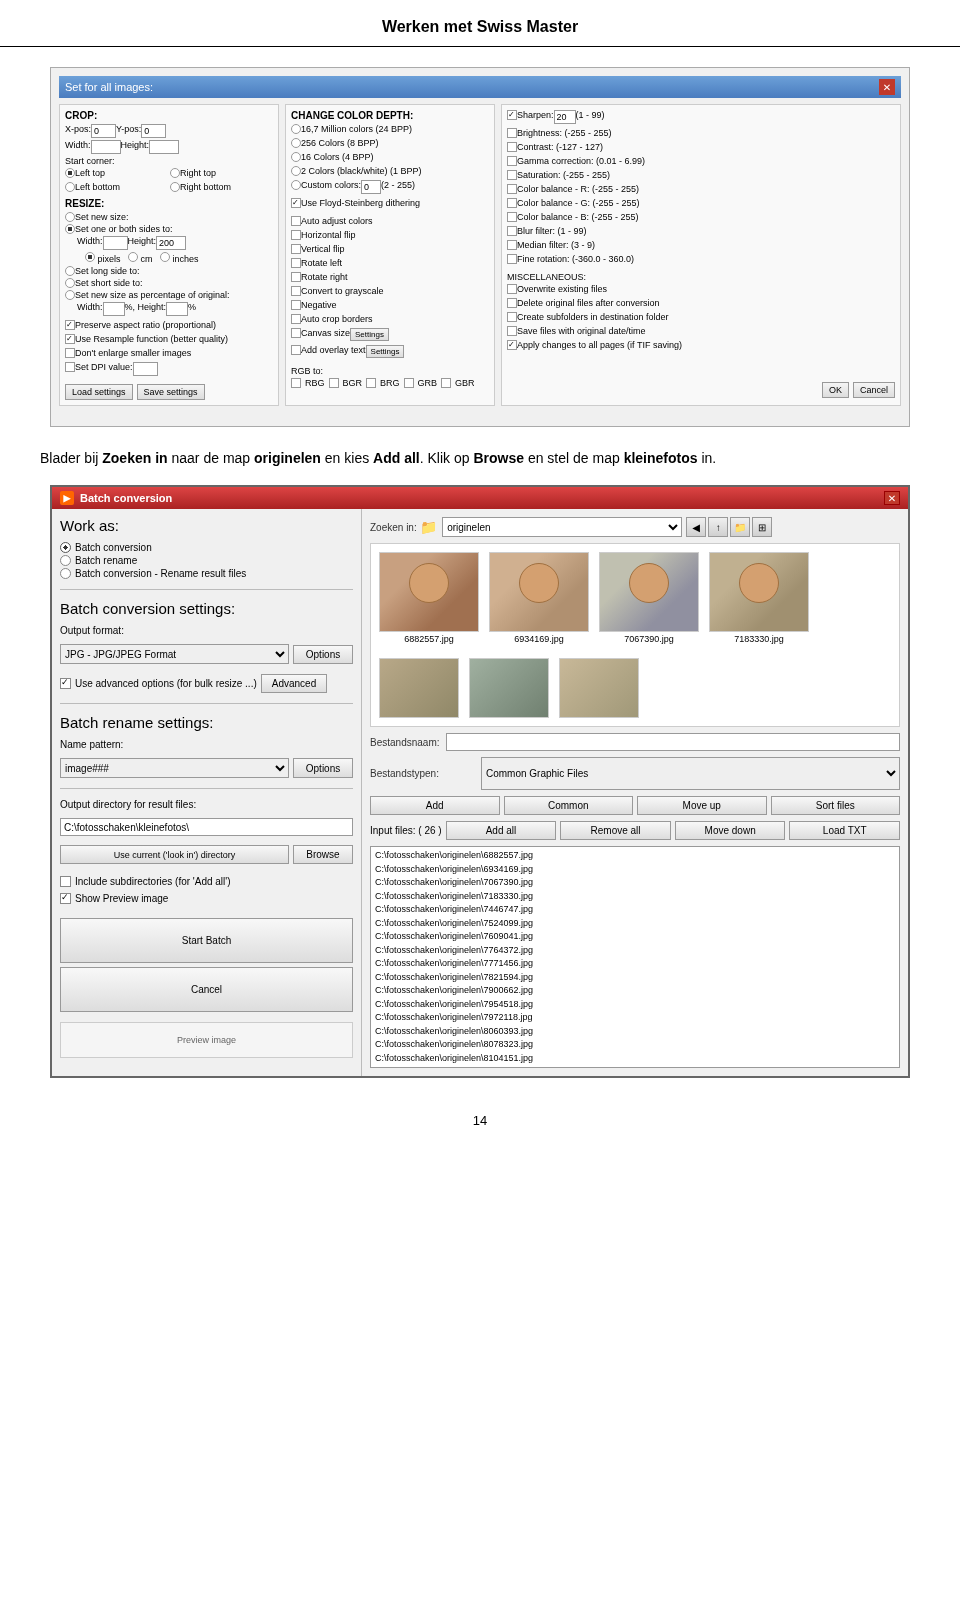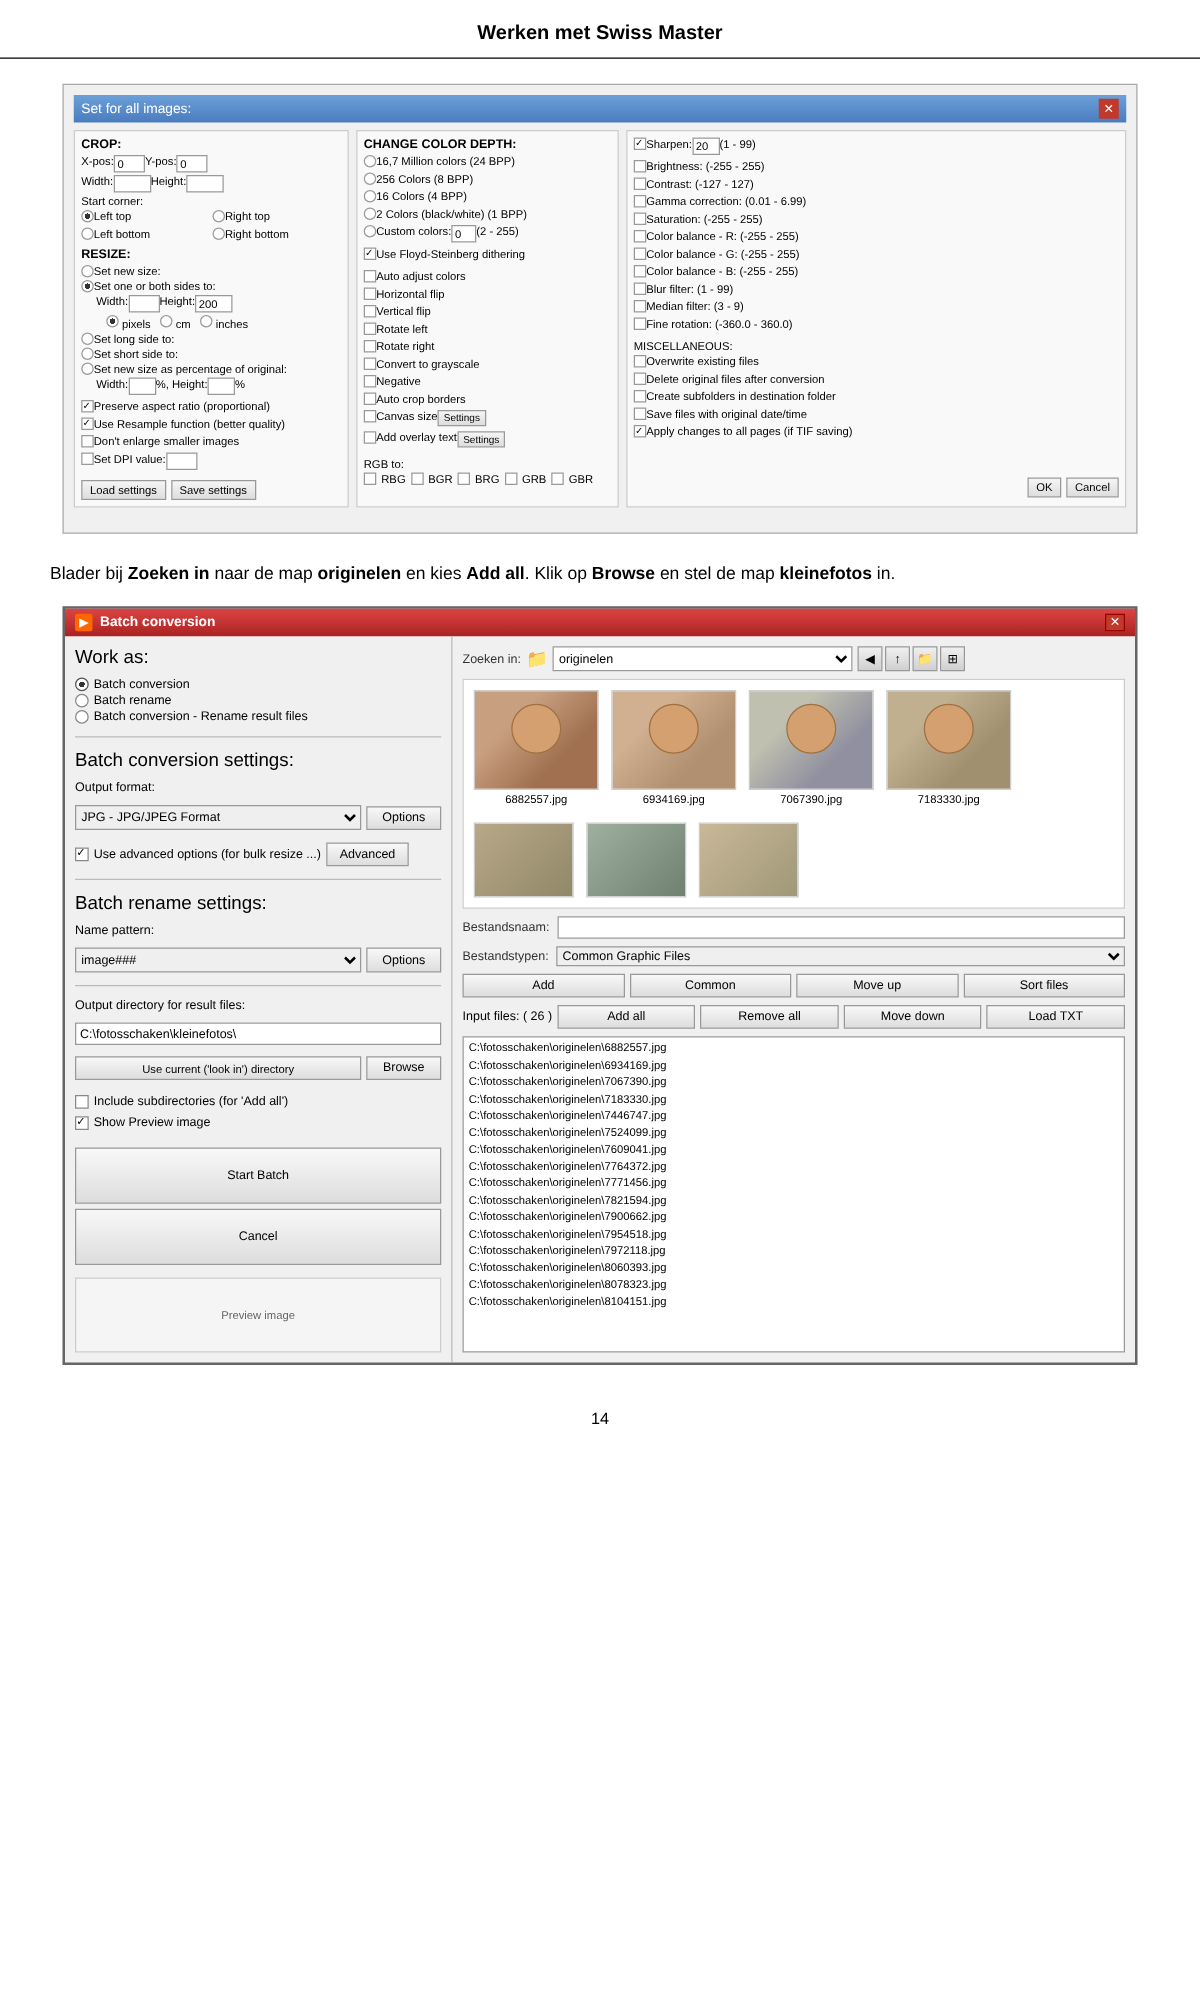--- a/index.html
+++ b/index.html
@@ -441,22 +441,23 @@
     }
 
     .filetype-label {
       font-size: 10px;
       color: #333;
     }
 
     .filetype-combo {
       flex: 1;
       font-size: 10px;
-      height: 16px;
-      border: 1px solid #999;
+      height: 33px;
+      border: 1px solid #999;
+      margin-left: 36px;
     }
 
     .action-btns {
       display: flex;
       gap: 4px;
     }
 
     .action-btn {
       flex: 1;
       font-size: 10px;
@@ -492,21 +493,21 @@
     .page-number {
       text-align: center;
       font-size: 13px;
       padding: 15px 0;
     }
 
     .preview-img-area {
       text-align: center;
       font-size: 9px;
       color: #666;
-      padding: 24px;
+      padding: 12px;
       border: 1px solid #ccc;
       background: #f5f5f5;
       margin-top: 4px;
     }
 
     .start-cancel-btns {
       display: flex;
       flex-direction: column;
       gap: 4px;
       margin-top: 8px;

